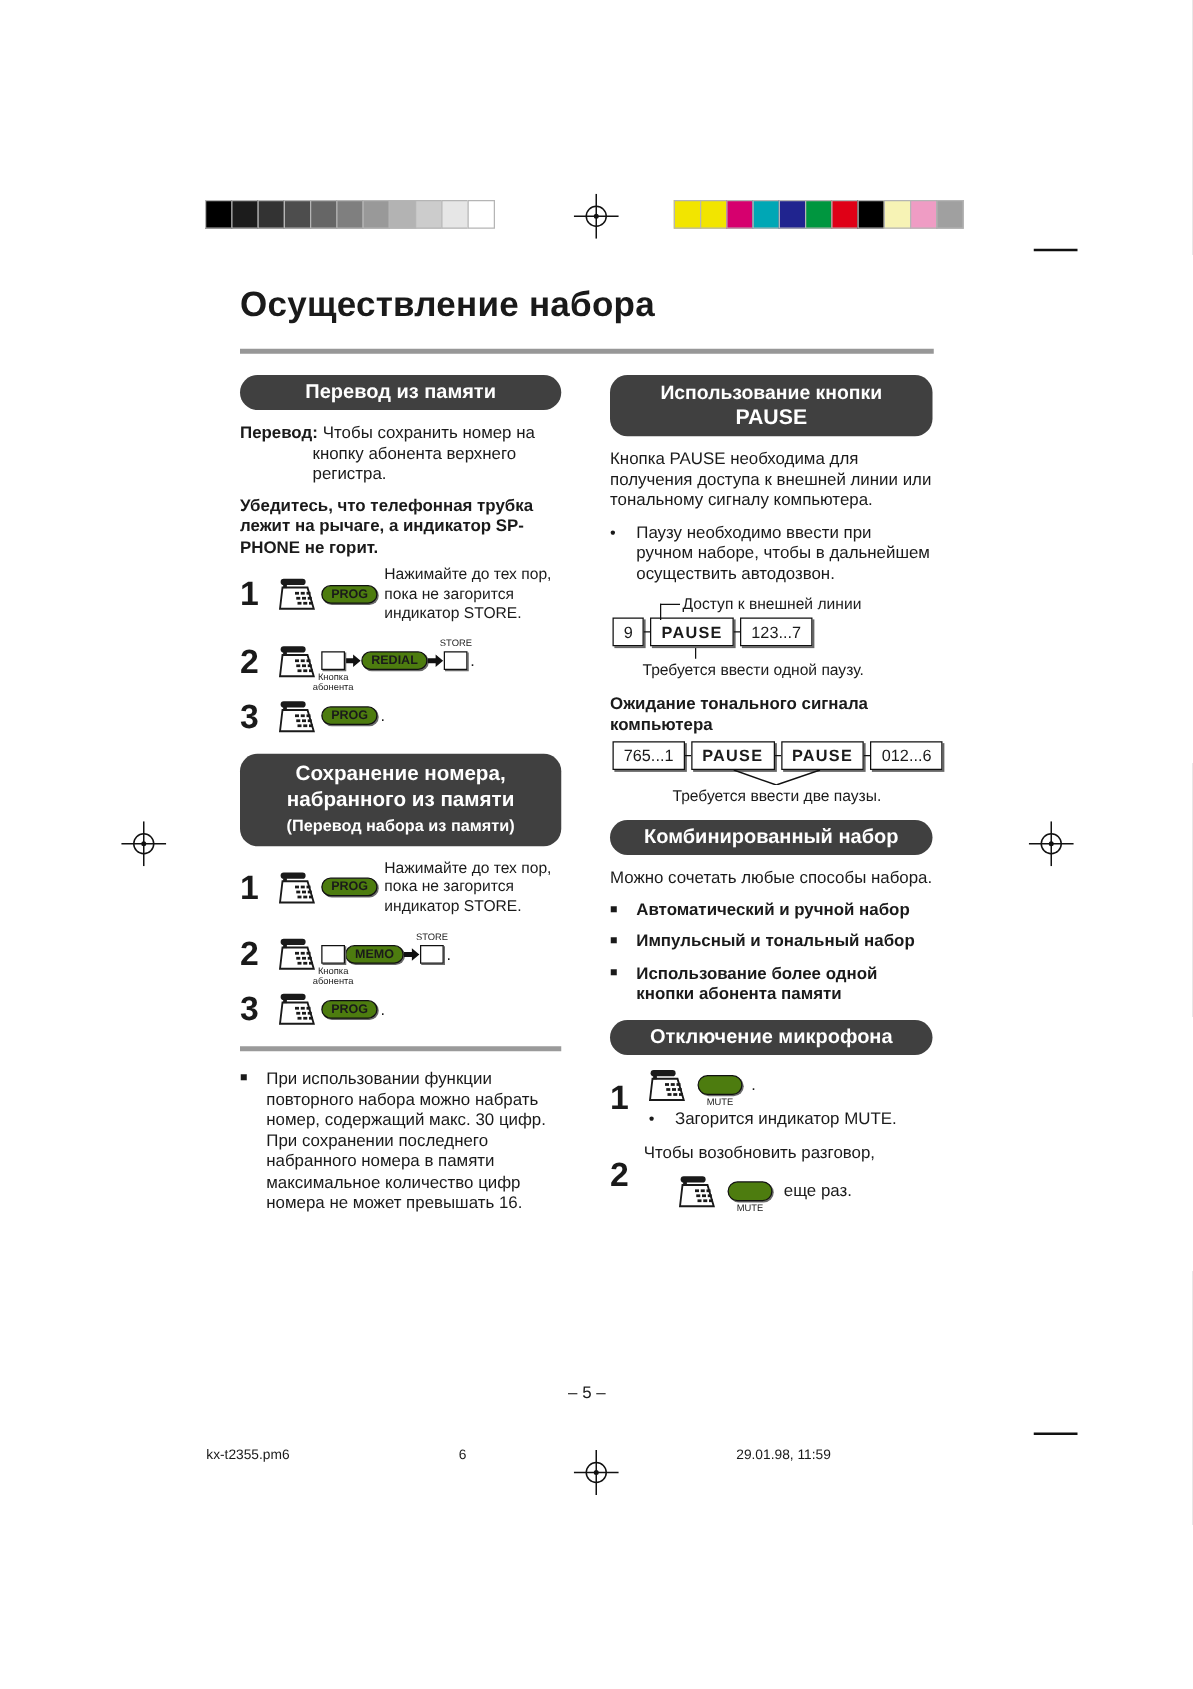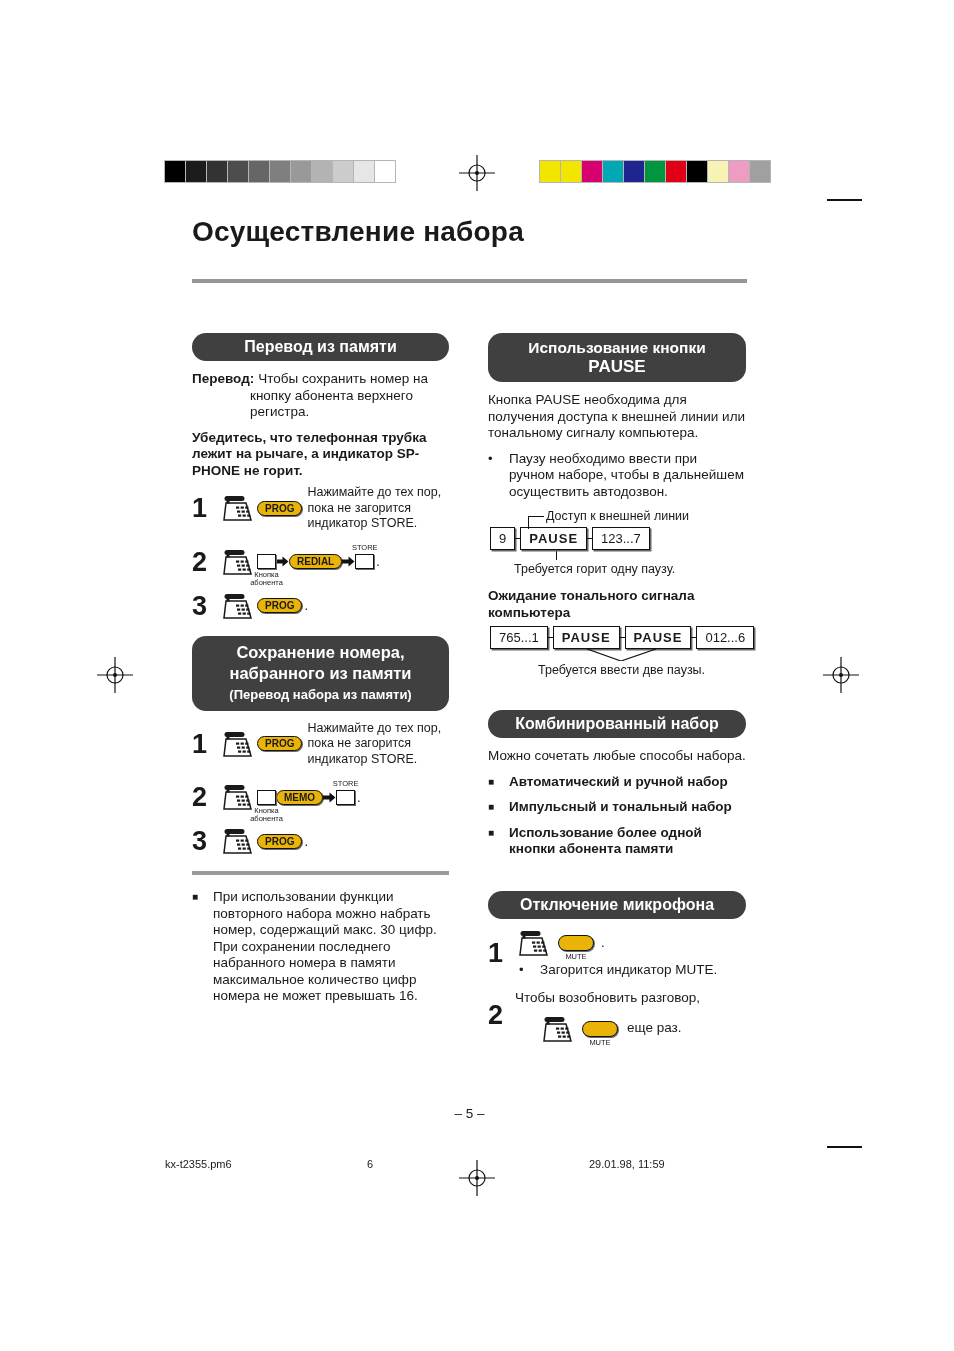--- a/index.html
+++ b/index.html
@@ -7,30 +7,30 @@
   body { font-family:"Liberation Sans", sans-serif; }
   .page { position:relative; width:954px; height:1351px; background:#ffffff; color:#1a1a1a; overflow:hidden; margin:0 auto; }
 
   
   .strip { position:absolute; display:flex; }
   .cal-box { width:22px; height:23px; border:1px solid #b5b5b5; margin-left:-1px; }
   .reg { position:absolute; width:36px; height:36px; }
   .tick { position:absolute; height:2px; width:35px; background:#111; }
 
   
-  .title { position:absolute; left:192px; top:216px; font-size:28px; font-weight:bold; letter-spacing:.2px; }
+  .title { position:absolute; left:192px; top:228px; font-size:28px; font-weight:bold; letter-spacing:.2px; }
   .title-rule { position:absolute; left:192px; top:279px; width:555px; height:4px; background:#979797; }
 
   
   .col { position:absolute; top:300px; }
   .col-left { left:192px; width:257px; }
   .col-right { left:488px; width:258px; }
 
   
-  .hdr { background:#404040; color:#fff; border-radius:14px; text-align:center; font-weight:bold; padding:5px 8px; margin-bottom:10px;margin-top:33px; }
+  .hdr { background:#404040; color:#fff; border-radius:14px; text-align:center; font-weight:bold; padding:5px 8px; margin-bottom:10px; }
   .hdr.one { font-size:16px; }
   .hdr.multi { line-height:20px; padding:6px 10px; margin-top:4px; }
   .hdr-main { font-size:16.5px; }
   .hdr-sub { font-size:13px; }
   .hdr.two .hdr-line1 { display:block; font-size:15.5px; line-height:19px; }
   .hdr.two .hdr-line2 { display:block; font-size:17px; line-height:20px; }
 
   
   .body { font-size:13.5px; line-height:16.5px; }
   p.body { margin:0 0 9px 0; }
@@ -40,21 +40,21 @@
 
   
   .step { display:flex; align-items:center; margin:6px 0 16px 0; }
   .stepnum { font-size:27px; font-weight:bold; line-height:28px; width:27px; flex:none; }
   .stepbody { flex:1; }
   .icons { display:flex; align-items:center; gap:5px; }
   .phone-icon { flex:none; display:inline-flex; margin:0 3px; }
   .arrow-icon { flex:none; display:inline-flex; }
   .steptext { flex:1; font-size:12.5px; line-height:15.5px; margin-left:5px; }
   .tail { font-size:13px; margin-left:2px; }
-  .oval { border:1.5px solid #111; border-radius:10px; padding:1px 7px; font-size:10px; font-weight:bold; background:#eab308; box-shadow:1px 1px 0 #6a6a6a; white-space:nowrap; flex:none; }
+  .oval { border:1.5px solid #111; border-radius:10px; padding:1px 7px; font-size:10px; font-weight:bold; background:#4d7c0f; box-shadow:1px 1px 0 #6a6a6a; white-space:nowrap; flex:none; }
   .oval.empty { width:36px; height:16px; padding:0; }
   .keywrap { position:relative; display:inline-flex; flex:none; }
   .sq { width:19px; height:15px; border:1.5px solid #111; background:#fff; box-shadow:1px 1px 0 #6a6a6a; display:inline-block; }
   .keycap { position:absolute; top:calc(100% + 2px); left:50%; transform:translateX(-50%); font-size:7.5px; line-height:8px; width:44px; text-align:center; }
   .keycap.top { top:auto; bottom:calc(100% + 2px); width:36px; }
 
   
   .gray-rule { height:4px; background:#9a9a9a; margin:6px 0 14px 0; }
   .note-row { display:flex; margin:0 0 9px 0; }
   .marker { width:21px; flex:none; font-size:10px; line-height:16px; }
@@ -354,21 +354,21 @@
       <span class="elbow"></span>
       <span class="callout-text">Доступ к внешней линии</span>
       <div class="boxrow">
         <span class="dbox">9</span>
         <span class="blink"></span>
         <span class="dbox pause">PAUSE</span>
         <span class="blink"></span>
         <span class="dbox">123...7</span>
       </div>
       <div class="vline"></div>
-      <div class="dcaption">Требуется горит одну паузу.</div>
+      <div class="dcaption">Требуется ввести одной паузу.</div>
     </div>
 
     <p class="body bold" style="margin-bottom:5px">Ожидание тонального сигнала компьютера</p>
 
     <div class="diag">
       <div class="boxrow">
         <span class="dbox">765...1</span>
         <span class="blink"></span>
         <span class="dbox pause">PAUSE</span>
         <span class="blink"></span>

